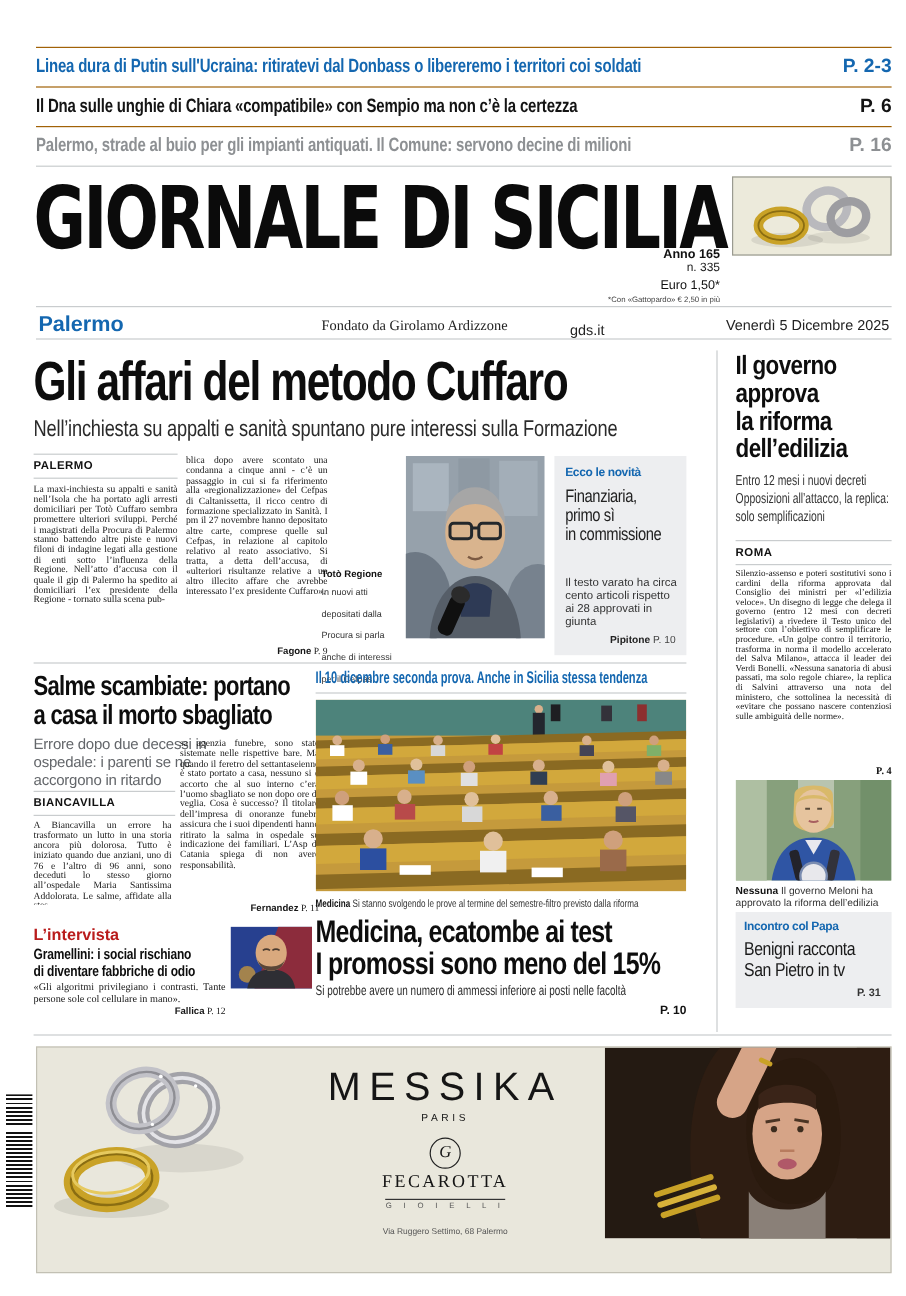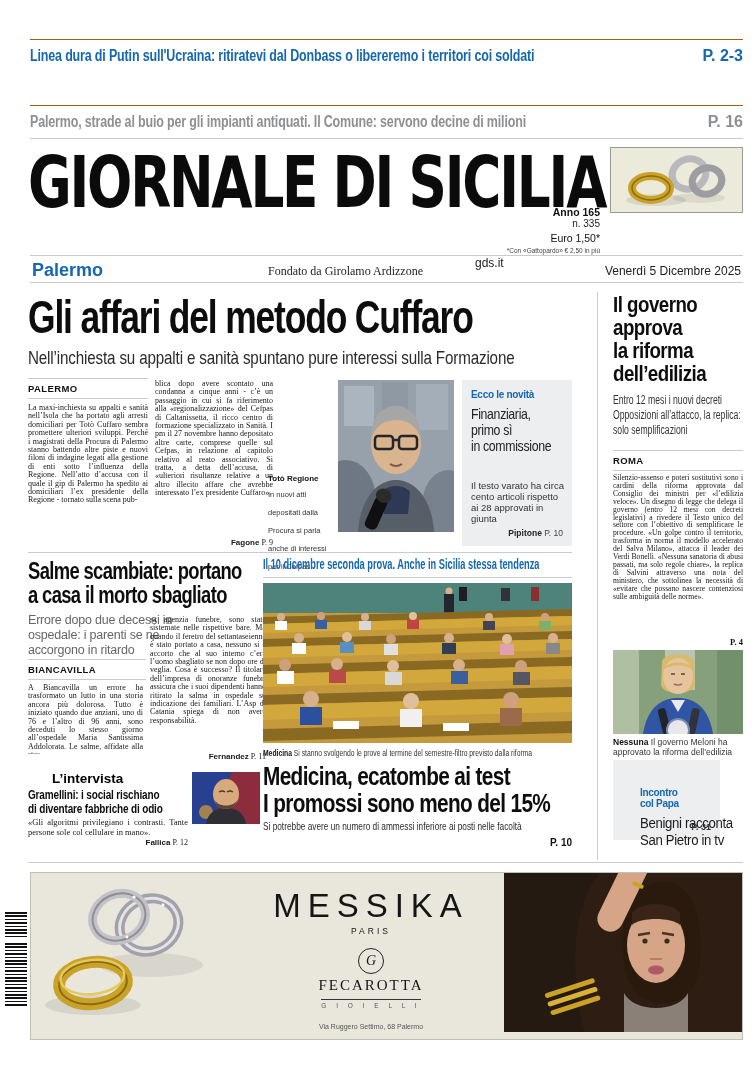--- a/index.html
+++ b/index.html
@@ -21,21 +21,21 @@
   #mast-thumb { position:absolute; left:610px; top:147px; width:133px; height:66px; border:1px solid #9a9a90; background:#eceadb; }
   #pubinfo { position:absolute; left:430px; top:206px; width:170px; text-align:right; line-height:1.15; }
   #pubinfo .anno { font-size:10.5px; font-weight:bold; }
   #pubinfo .num  { font-size:10px; color:#222; }
   #pubinfo .price{ font-size:10.5px; margin-top:2px; }
   #pubinfo .note { font-size:6.5px; color:#444; margin-top:3px; }
   
   #dateline { position:absolute; left:30px; top:255px; width:713px; height:28px; border-top:1px solid #c9ccce; border-bottom:1px solid #c9ccce; }
   #dateline .ed   { position:absolute; left:2px; top:4px; font-size:18px; font-weight:bold; color:#1467b0; }
   #dateline .fnd  { position:absolute; left:238px; top:8px; font-size:12px; color:#222;font-family:Liberation Serif, serif; }
-  #dateline .site { position:absolute; left:445px; top:0; font-size:12px; color:#222; }
+  #dateline .site { position:absolute; left:445px; top:12px; font-size:12px; color:#222; }
   #dateline .date { position:absolute; right:2px; top:8px; font-size:12px; color:#222; }
   
   #lead-headline { position:absolute; left:28px; top:290px; font-size:46px; font-weight:bold; letter-spacing:-1.5px; white-space:nowrap; transform:scaleX(.77); transform-origin:left top; color:#0d0d0d; }
   #lead-subhead  { position:absolute; left:28px; top:347px; font-size:19px; color:#2b2b2b; white-space:nowrap; transform:scaleX(.8); transform-origin:left top; letter-spacing:-.2px; }
   #v-divider { position:absolute; left:597px; top:292px; width:1px; height:568px; background:#c9ccce; }
   .kicker { font-size:9.5px; font-weight:bold; letter-spacing:.4px; color:#111; border-top:1px solid #c9ccce; border-bottom:1px solid #c9ccce; padding:4px 0 4px 0; }
   .serif { font-family:"Liberation Serif", serif; font-size:8px; line-height:8.4px; text-align:justify; color:#161616; overflow:hidden; }
   .byline { font-size:8px; text-align:right; color:#161616; font-family:"Liberation Serif", serif; }
   .byline b { font-family:"Liberation Sans", sans-serif; font-weight:bold; }
   #lead-kicker { position:absolute; left:28px; top:378px; width:120px; }
@@ -66,43 +66,43 @@
   #med-kicker { position:absolute; left:263px; top:556px; width:470px; font-size:14px; font-weight:bold; color:#1467b0; white-space:nowrap; transform:scaleX(.66); transform-origin:left top; }
   #med-krule { position:absolute; left:263px; top:577px; width:309px; border-top:1px solid #c9ccce; }
   #photo-aula { position:absolute; left:263px; top:583px; width:309px; height:160px; overflow:hidden; }
   #med-caption { position:absolute; left:263px; top:748px; width:414px; font-size:9px; color:#333; white-space:nowrap; transform:scaleX(.75); transform-origin:left top; }
   #med-caption .cap-lead { font-weight:bold; color:#111; }
   #med-head { position:absolute; left:263px; top:763px; width:388px; transform:scaleX(.8); transform-origin:left top; font-size:26px; line-height:27px; font-weight:bold; letter-spacing:-.8px; color:#0d0d0d; }
   #med-head div { white-space:nowrap; }
   #med-sub { position:absolute; left:263px; top:820px; width:430px; font-size:11.5px; color:#2b2b2b; white-space:nowrap; transform:scaleX(.72); transform-origin:left top; }
   #med-page { position:absolute; left:263px; top:837px; width:309px; text-align:right; font-size:10px; font-weight:bold; }
   
-  #int-kicker { position:absolute; left:28px; top:771px; font-size:13.5px; font-weight:bold; color:#000000;margin-left:24px; }
+  #int-kicker { position:absolute; left:28px; top:771px; font-size:13.5px; font-weight:bold; color:#b91c1c; }
   #int-title { position:absolute; left:28px; top:788px; width:205px; transform:scaleX(.8); transform-origin:left top; font-size:12.5px; line-height:14px; font-weight:bold; color:#0d0d0d; letter-spacing:-.2px; }
   #int-title div { white-space:nowrap; }
   #int-body { position:absolute; left:28px; top:818px; width:160px; font-size:8.5px; line-height:9.6px; }
   #int-byline { position:absolute; left:28px; top:838px; width:160px; }
   #photo-gram { position:absolute; left:192px; top:772px; width:68px; height:52px; overflow:hidden; }
   
   #gov-head { position:absolute; left:613px; top:293px; width:154px; transform:scaleX(.85); transform-origin:left top; font-size:22px; line-height:23px; font-weight:bold; letter-spacing:-.6px; color:#0d0d0d; }
   #gov-head div { white-space:nowrap; }
   #gov-sub { position:absolute; left:613px; top:393px; width:186px; transform:scaleX(.72); transform-origin:left top; font-size:12px; line-height:15px; color:#333; }
   #gov-kicker { position:absolute; left:613px; top:450px; width:130px; }
   #gov-body { position:absolute; left:613px; top:474px; width:130px; height:160px; font-size:7.6px; line-height:7.9px; }
   #gov-page { position:absolute; left:613px; top:637px; width:130px; text-align:right; font-size:8.5px; font-weight:bold; font-family:"Liberation Serif", serif; }
   #photo-meloni { position:absolute; left:613px; top:650px; width:130px; height:84px; overflow:hidden; }
   #gov-caption { position:absolute; left:613px; top:737px; width:130px; font-size:8.5px; line-height:10px; color:#333; }
   #gov-caption .cap-lead { font-weight:bold; color:#111; }
-  #papa-box { position:absolute; left:613px; top:760px; width:107px; height:80px; padding:27px; }
+  #papa-box { position:absolute; left:613px; top:760px; width:130px; height:80px; padding:7px; }
   #papa-title { margin-top:5px; font-size:15.5px; line-height:17px; color:#1a1a1a; letter-spacing:-.4px; transform:scaleX(.85); transform-origin:left top; }
   #papa-title div { white-space:nowrap; }
   #papa-page { position:absolute; right:9px; bottom:8px; font-size:9px; font-weight:bold; color:#333; }
   #bottom-rule { position:absolute; left:28px; top:862px; width:715px; border-top:1px solid #c9ccce; }
   
-  #ad { position:absolute; left:30px; top:872px; width:713px; height:168px; background:#e9e7dc; border:1px solid #c2c0b4; overflow:hidden; }
+  #ad { position:absolute; left:30px; top:872px; width:713px; height:189px; background:#e9e7dc; border:1px solid #c2c0b4; overflow:hidden; }
   #ad-rings { position:absolute; left:0; top:0; }
   #ad-center { position:absolute; left:205px; top:14px; width:270px; text-align:center; color:#151515; }
   #ad-brand { font-size:33px; letter-spacing:7px; font-weight:normal; }
   #ad-brand-sub { font-size:8.5px; letter-spacing:3px; margin-top:1px; }
   #ad-mono { margin:12px auto 0; width:26px; height:26px; border:1.5px solid #222; border-radius:50%; font-family:"Liberation Serif", serif; font-size:14px; font-style:italic; line-height:23px; }
   #ad-retailer { font-size:15px; letter-spacing:2px; margin-top:3px; font-family:"Liberation Serif", serif; }
   #ad-retailer-sub { display:inline-block; font-size:6.5px; letter-spacing:4px; color:#555; border-top:1px solid #333; padding-top:2px; margin-top:1px; }
   #ad-address { font-size:7px; color:#555; margin-top:11px; }
   #ad-model { position:absolute; right:0; top:0; }
   
@@ -111,20 +111,24 @@
   #bc2 { top:943px; height:64px; }
 </style>
 </head>
 <body>
 
 <div id="page">
 
   <div class="strip-row st-blue" style="top:39px;">
     <span class="st-text">Linea dura di Putin sull'Ucraina: ritiratevi dal Donbass o libereremo i territori coi soldati</span>
     <span class="st-page">P. 2-3</span>
+  </div>
+  <div class="strip-row st-black" style="top:72px;">
+    <span class="st-text">Il Dna sulle unghie di Chiara «compatibile» con Sempio ma non c’è la certezza</span>
+    <span class="st-page">P.  6</span>
   </div>
   <div class="strip-row st-gray" style="top:105px;">
     <span class="st-text">Palermo, strade al buio per gli impianti antiquati. Il Comune: servono decine di milioni</span>
     <span class="st-page">P. 16</span>
   </div>
   <div id="strip-end"></div>
 
   <div id="masthead-title">GIORNALE DI SICILIA</div>
   <div id="mast-thumb">
     <svg width="131" height="64" viewBox="0 0 131 64">

